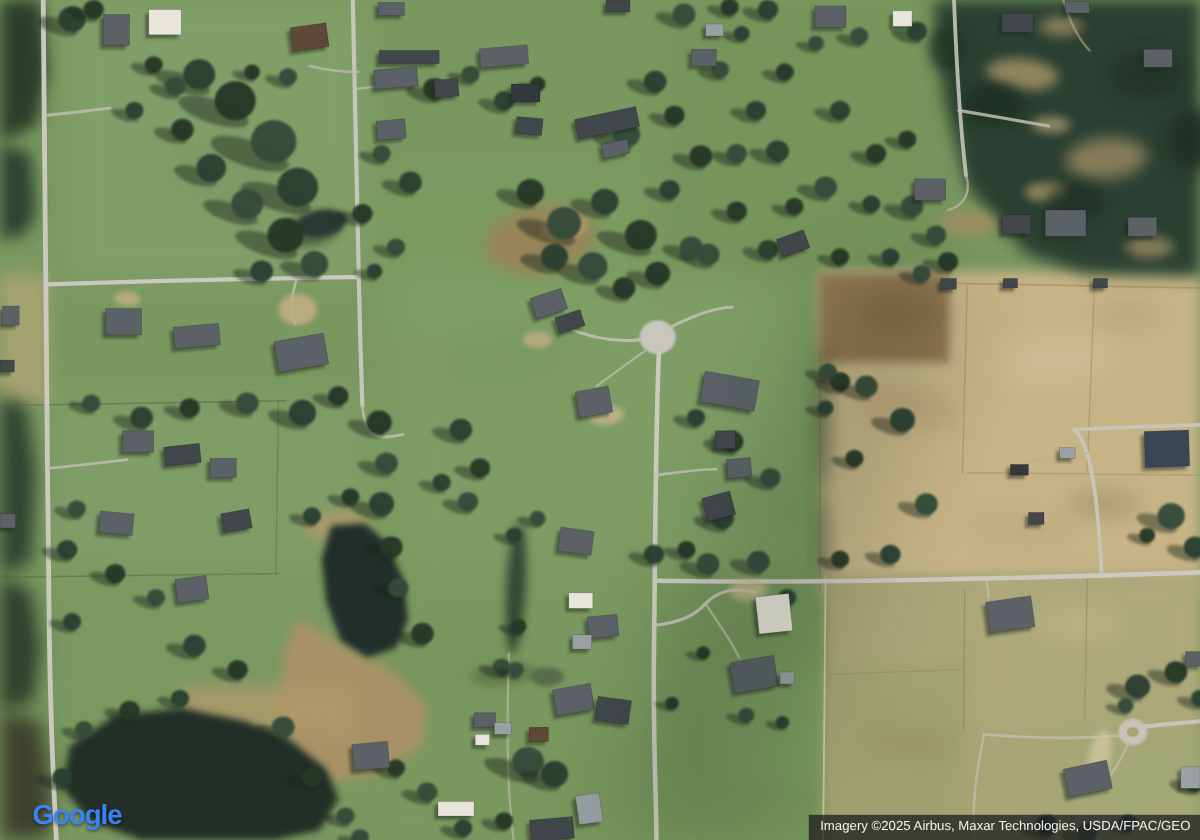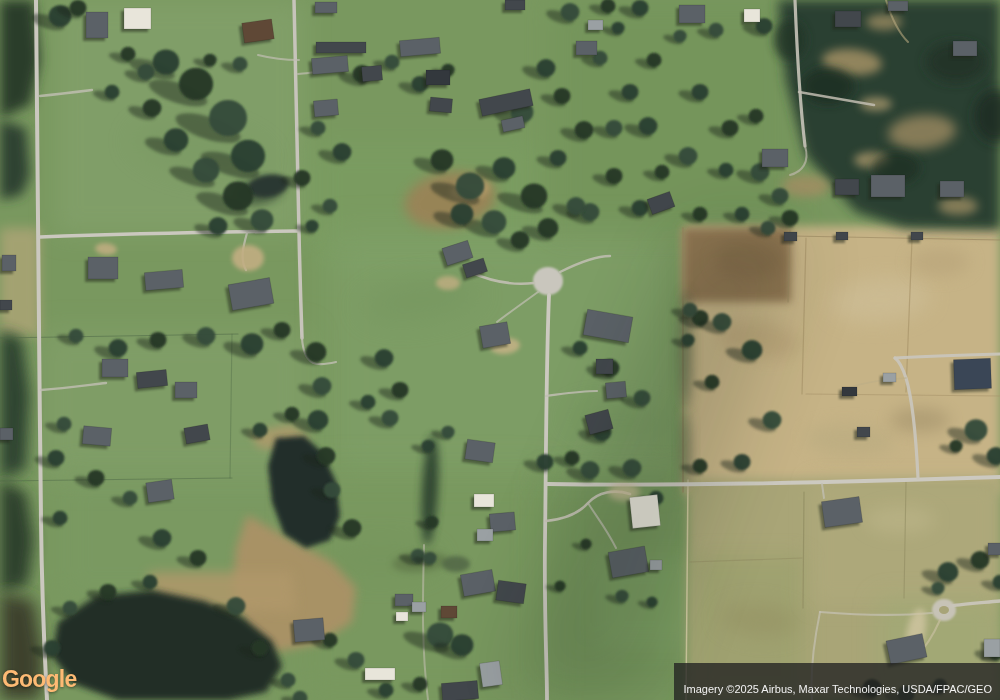--- a/index.html
+++ b/index.html
@@ -1,23 +1,23 @@
 <!DOCTYPE html>
 <html><head>
 <meta charset="utf-8">
 <style>
   html,body{margin:0;padding:0;background:#1a1a1a;}
   .stage{position:relative;width:1000px;height:700px;overflow:hidden;
          font-family:"Liberation Sans",sans-serif;}
   .stage svg{position:absolute;left:0;top:0;display:block;}
-  .google-logo{position:absolute;left:2px;bottom:7px;color:#fdba74;
+  .google-logo{position:absolute;left:27px;bottom:7px;color:#3b82f6;
          font-size:23px;font-weight:bold;letter-spacing:-0.8px;
          text-shadow:0 1px 3px rgba(0,0,0,.45);user-select:none;cursor:pointer;}
   .attribution{position:absolute;right:0;bottom:0;background:rgba(33,33,33,.78);
-         color:#f2f2f2;font-size:11px;line-height:13px;padding:20px 8px 4px 10px;
+         color:#f2f2f2;font-size:11px;line-height:13px;padding:4px 8px 4px 10px;
          white-space:nowrap;}
 </style>
 </head>
 <body>
 
 <div class="stage">
   <svg id="map-svg" width="1000" height="700" viewBox="0 0 1000 700" xmlns="http://www.w3.org/2000/svg">
       <defs>
         <filter id="b12" x="-100%" y="-100%" width="300%" height="300%">
           <feGaussianBlur stdDeviation="12"></feGaussianBlur>

